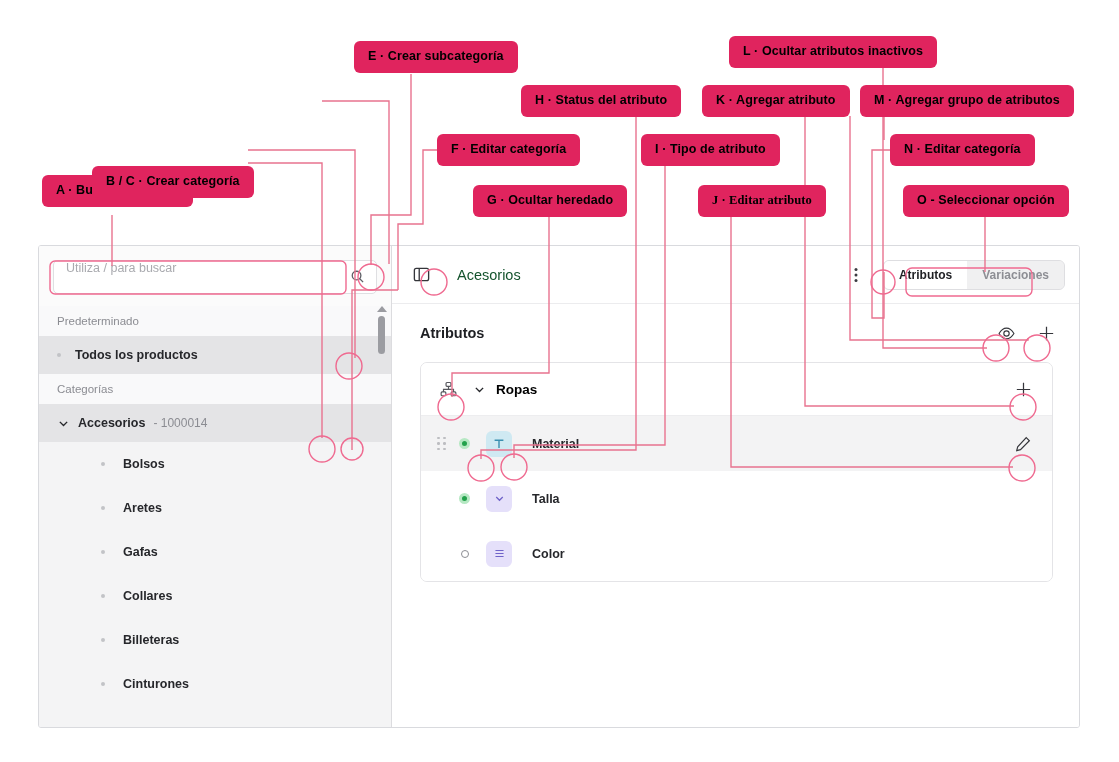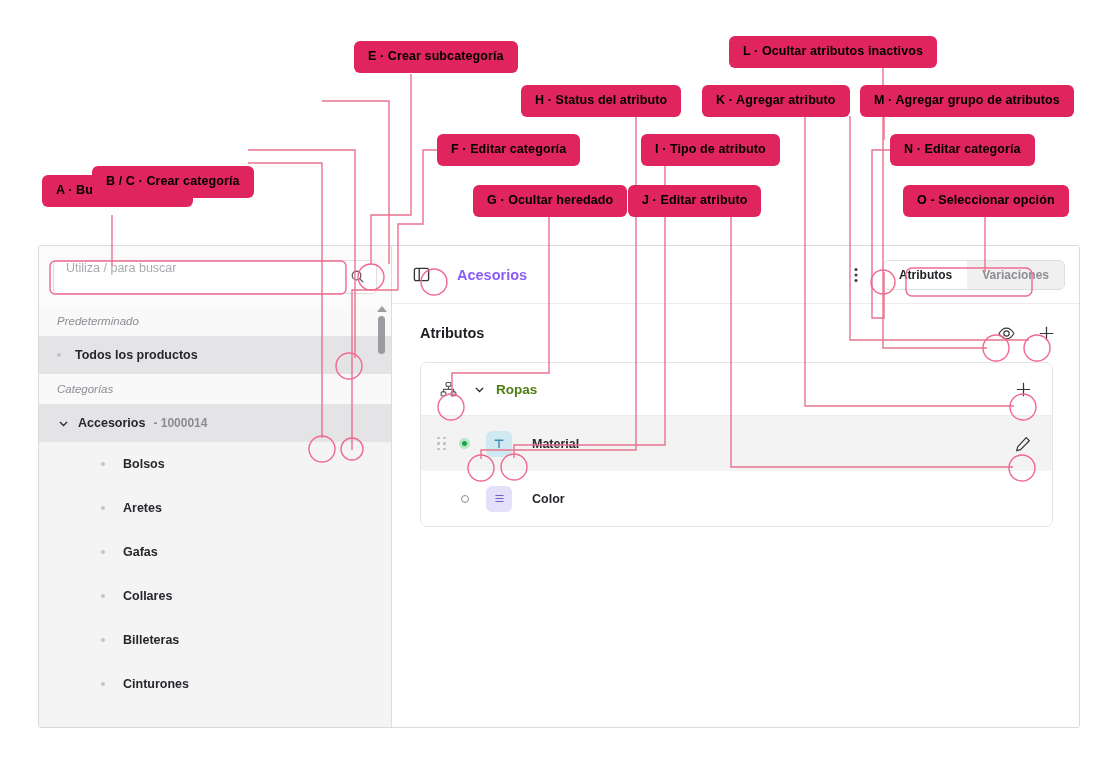--- a/index.html
+++ b/index.html
@@ -64,34 +64,33 @@
     font-family: inherit; font-size: 12.5px; color: #86878d;
     background: transparent;
   }
   .search-box input::placeholder { color: #a9aaaf; }
   .search-icon { position: absolute; right: 11px; top: 8px; }
 
   .sec-head {
     font-size: 11.5px; color: #8b8c92;
     padding: 9px 0 9px 18px;
     background: #f9f9fa;
-    font-style: italic;
   }
   .cat-row {
     display: flex; align-items: center;
     height: 38px; padding-left: 18px; padding-right: 10px;
     background: #e4e4e6;
     position: relative;
   }
   .dot-bullet {
     width: 4px; height: 4px; border-radius: 50%;
     background: #c2c3c7; margin-right: 14px; flex: 0 0 4px;
   }
   .cat-label { font-size: 12.5px; font-weight: bold; color: #26272b; }
-  .cat-code { font-size: 12px; color: #8b8c92; margin-left: 8px; font-weight: bold; }
+  .cat-code { font-size: 12px; color: #8b8c92; margin-left: 8px; font-weight: normal; }
   .chev { margin-right: 8px; display:flex; }
   .sub-items { background: #f4f4f5; }
   .sub-item {
     display:flex; align-items:center;
     height: 44px; padding-left: 62px;
     font-size: 12.5px; font-weight: bold; color: #26272b;
   }
   .sub-item .dot-bullet { margin-right: 18px; }
 
   
@@ -111,21 +110,21 @@
   }
 
   
   #main { flex: 1; display: flex; flex-direction: column; background: #ffffff; min-width: 0; }
   #main-top {
     height: 58px; display: flex; align-items: center;
     padding: 0 14px 0 20px;
     border-bottom: 1px solid #ececee;
   }
   .panel-icon { width: 19px; height: 19px; display:flex; }
-  #main-title { font-size: 14.5px; font-weight: bold; color: #8b5cf6; margin-left: 26px; }
+  #main-title { font-size: 14.5px; font-weight: normal; color: #14532d; margin-left: 26px; }
   .spacer { flex: 1; }
   .kebab { width: 18px; height: 18px; display:flex; align-items:center; justify-content:center; }
   .segmented {
     display: flex; border: 1px solid #dedee1; border-radius: 6px;
     overflow: hidden; margin-left: 18px; background: #f0f0f1;
   }
   .seg {
     padding: 7px 15px; font-size: 12px; font-weight: bold;
     color: #8d8e94; background: #f0f0f1;
   }
@@ -144,21 +143,21 @@
     overflow: hidden;
   }
   .group-head {
     display: flex; align-items: center;
     height: 53px; padding: 0 18px 0 16px;
     background: #ffffff;
     border-bottom: 1px solid #ededef;
   }
   .group-icon { width: 22px; height: 22px; display:flex; align-items:center; justify-content:center; }
   .group-chev { margin: 0 10px 0 14px; display: flex; }
-  .group-name { font-size: 13.5px; font-weight: bold; color: #4d7c0f; }
+  .group-name { font-size: 13.5px; font-weight: bold; color: #000000; }
 
   .attr-row {
     display: flex; align-items: center;
     height: 55px; padding: 0 18px 0 16px;
     background: #ffffff;
   }
   .attr-row.selected { background: #f3f3f4; }
   .grip {
     width: 10px; margin-right: 12px;
     display: grid; grid-template-columns: 3px 3px; gap: 3px;
@@ -228,21 +227,21 @@
   </svg>
 
   <div id="annotations">
     <div class="callout" style="left:42px;  top:175px;text-align:center;">A · Buscar categoría</div>
     <div class="callout" style="left:92px;  top:134px;margin-top:32px;">B / C · Crear categoría</div>
     <div class="callout" style="left:354px; top:41px;">E · Crear subcategoría</div>
     <div class="callout" style="left:437px; top:134px;">F ·  Editar categoría</div>
     <div class="callout" style="left:473px; top:185px;">G · Ocultar heredado</div>
     <div class="callout" style="left:521px; top:85px;">H · Status del atributo</div>
     <div class="callout" style="left:641px; top:134px;">I · Tipo de atributo</div>
-    <div class="callout" style="left:628px; top:185px;">J · Editar atributo</div>
+    <div class="callout" style="left:698px; top:185px;font-family:Liberation Serif, serif;">J · Editar atributo</div>
     <div class="callout" style="left:702px; top:85px;">K · Agregar atributo</div>
     <div class="callout" style="left:860px; top:85px;">M · Agregar grupo de atributos</div>
     <div class="callout" style="left:729px; top:36px;">L · Ocultar atributos inactivos</div>
     <div class="callout" style="left:890px; top:134px;">N · Editar categoría</div>
     <div class="callout" style="left:903px; top:185px;text-align:center;">O -  Seleccionar opción</div>
   </div>
 
   <div id="app">
 
     <aside id="sidebar">
@@ -391,20 +390,38 @@
           </span>
           <span class="attr-name">Material</span>
           <span class="spacer"></span>
           <span class="icon-btn">
             <svg width="18" height="18" viewBox="0 0 20 20" fill="none" stroke="#35363b" stroke-width="1.3">
               <path d="M13.6 2.9 L17.1 6.4 L7.2 16.3 L3 17.4 L4.1 13.2 Z"></path>
             </svg>
           </span>
         </div>
 
+        <div class="attr-row">
+          <span class="grip" style="visibility:hidden">
+            <i></i>
+              <i></i>
+              <i></i>
+              <i></i>
+              <i></i>
+              <i></i>
+          </span>
+          <span class="status-dot"></span>
+          <span class="type-badge select">
+            <svg width="13" height="13" viewBox="0 0 16 16" fill="none" stroke="#6f63c9" stroke-width="1.6">
+              <path d="M4 6.2 L8 10.2 L12 6.2"></path>
+            </svg>
+          </span>
+          <span class="attr-name">Talla</span>
+          <span class="spacer"></span>
+        </div>
 
         <div class="attr-row">
           <span class="grip" style="visibility:hidden">
             <i></i>
               <i></i>
               <i></i>
               <i></i>
               <i></i>
               <i></i>
           </span>

